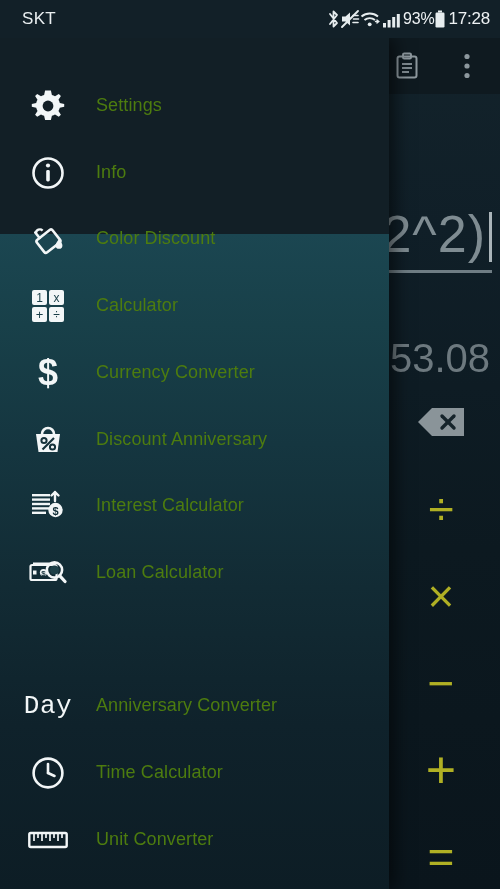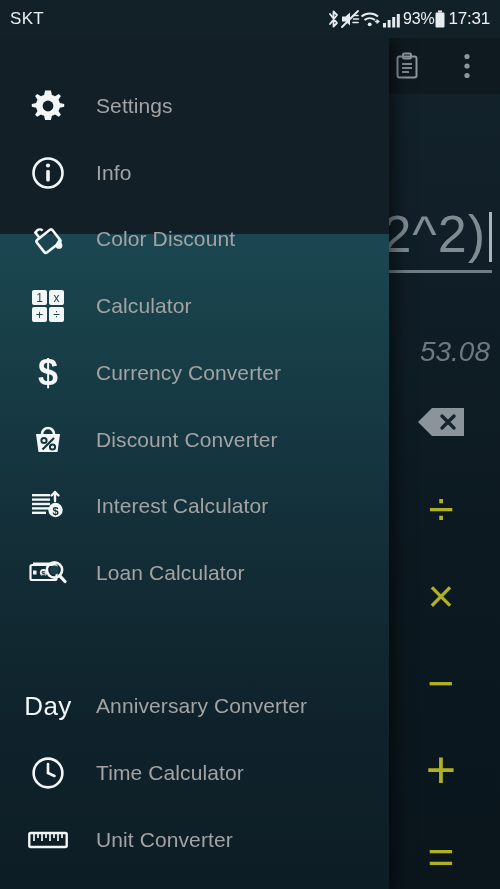--- a/index.html
+++ b/index.html
@@ -12,21 +12,21 @@
   #screen{
     position:relative; width:500px; height:889px; overflow:hidden;
     background:#0b1a22;
   }
 
   
   #status-bar{
     position:absolute; left:0; top:0; width:500px; height:38px;
     background:#122028;
     display:flex; align-items:center;
-    padding:0 10px 0 10px;
+    padding:0 10px 0 22px;
     z-index:40;
   }
   #status-carrier{
     color:#e9eef0; font-size:17px; letter-spacing:.3px;
   }
   #status-right{
     margin-left:auto; display:flex; align-items:center; gap:0;
   }
   .st-ico{ display:block; }
   #status-battery-text{
@@ -60,21 +60,21 @@
     border-bottom:3px solid #6f7d84;
     padding-bottom:6px;
     display:flex; align-items:flex-end;
   }
   #calc-cursor{
     display:inline-block; width:3px; height:50px; background:#aab4b9;
     margin-left:3px; margin-bottom:2px;
   }
   #calc-result{
     position:absolute; right:10px; top:242px;
-    font-size:28px; color:#6d797f; letter-spacing:0px; white-space:nowrap;font-style:italic;
+    font-size:40px; color:#6d797f; letter-spacing:0px; white-space:nowrap;
   }
   #calc-keys{
     position:absolute; left:0; top:326px; width:500px; height:525px;
   }
   .op-key{
     position:absolute; right:0; width:118px; height:87px;
     display:flex; align-items:center; justify-content:center;
   }
   .op-glyph{
     color:#b0b024; font-weight:400; line-height:1;
@@ -106,27 +106,27 @@
   }
   .drawer-item{
     position:absolute; left:0; width:389px; height:67px;
     display:flex; align-items:center;
   }
   .di-icon{
     width:96px; min-width:96px; height:67px;
     display:flex; align-items:center; justify-content:center;
   }
   .di-label{
-    color:#a3a3a3; font-size:21px; letter-spacing:.1px;text-align:right;
+    color:#4d7c0f; font-size:18px; letter-spacing:.1px;text-align:right;
   }
   .ic{ display:block; }
 
   
   .day-ico{
-    font-family:Liberation Sans, sans-serif;
+    font-family:Liberation Mono, monospace;
     color:#f2f6f7; font-size:26px; line-height:1; letter-spacing:.5px;
   }
 </style>
 </head>
 <body>
 
 <div id="screen">
 
   <div id="calc-app">
 
@@ -259,21 +259,21 @@
       <div class="drawer-item" style="top:368px">
         <div class="di-icon">
           <svg class="ic" width="36" height="36" viewBox="0 0 36 36">
             <path d="M6 12 L30 12 L27.5 30 L8.5 30 Z" fill="#f2f6f7"></path>
             <path d="M12 12 a6 6 0 0 1 12 0" fill="none" stroke="#f2f6f7" stroke-width="2.6"></path>
             <circle cx="14" cy="18.5" r="2.6" fill="none" stroke="#15323b" stroke-width="2"></circle>
             <circle cx="22.5" cy="25" r="2.6" fill="none" stroke="#15323b" stroke-width="2"></circle>
             <line x1="24" y1="16" x2="12.5" y2="27.5" stroke="#15323b" stroke-width="2.2"></line>
           </svg>
         </div>
-        <span class="di-label">Discount Converter</span>
+        <span class="di-label">Discount Anniversary</span>
       </div>
 
       <div class="drawer-item" style="top:434px">
         <div class="di-icon">
           <svg class="ic" width="36" height="34" viewBox="0 0 36 34">
             <g fill="#f2f6f7">
               <rect x="2" y="5" width="18" height="2.4"></rect>
               <rect x="2" y="9.4" width="18" height="2.4"></rect>
               <rect x="2" y="13.8" width="18" height="2.4"></rect>
               <rect x="2" y="18.2" width="18" height="2.4"></rect>
@@ -402,17 +402,17 @@
 
       <span id="status-battery-text">93%</span>
 
       <span>
         <svg class="st-ico" width="12" height="20" viewBox="0 0 12 20">
           <rect x="4" y="1.5" width="4" height="2" fill="#e6ecee"></rect>
           <rect x="1.5" y="3.5" width="9" height="15" rx="1.2" fill="#e6ecee"></rect>
         </svg>
       </span>
 
-      <span id="status-clock">17:31</span>
+      <span id="status-clock">17:28</span>
     </div>
   </div>
 
 </div>
 
 </body></html>

